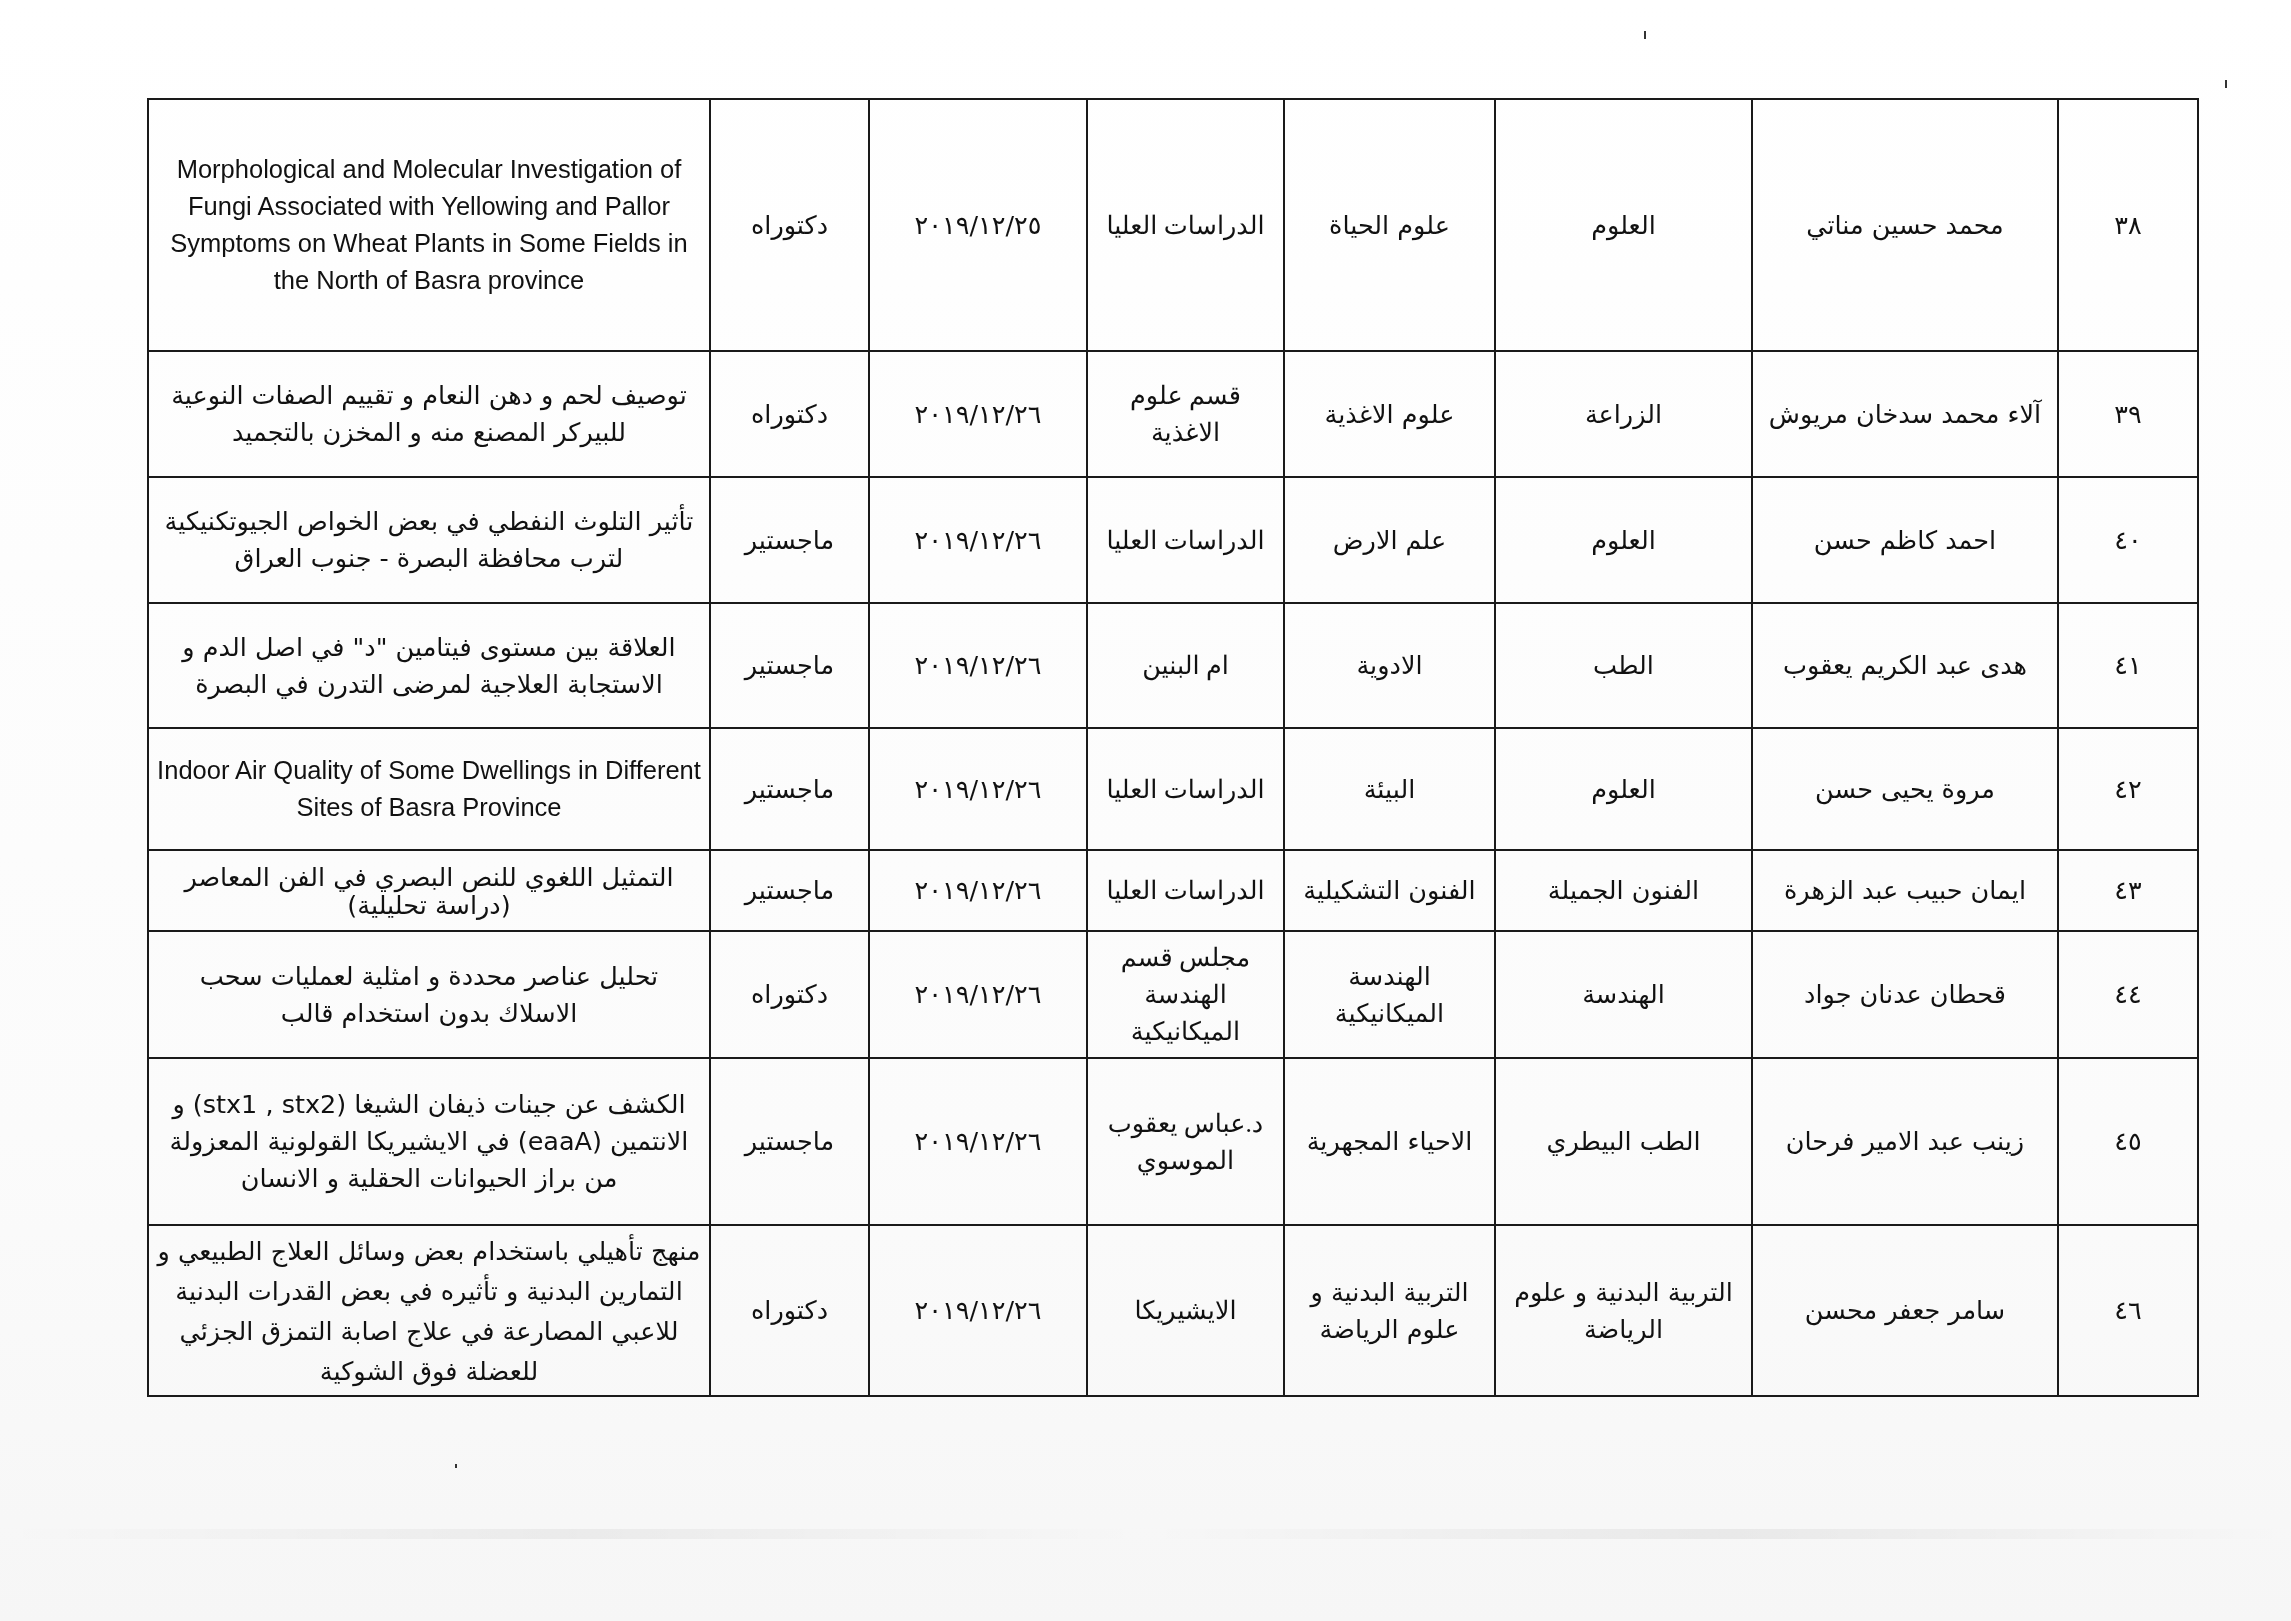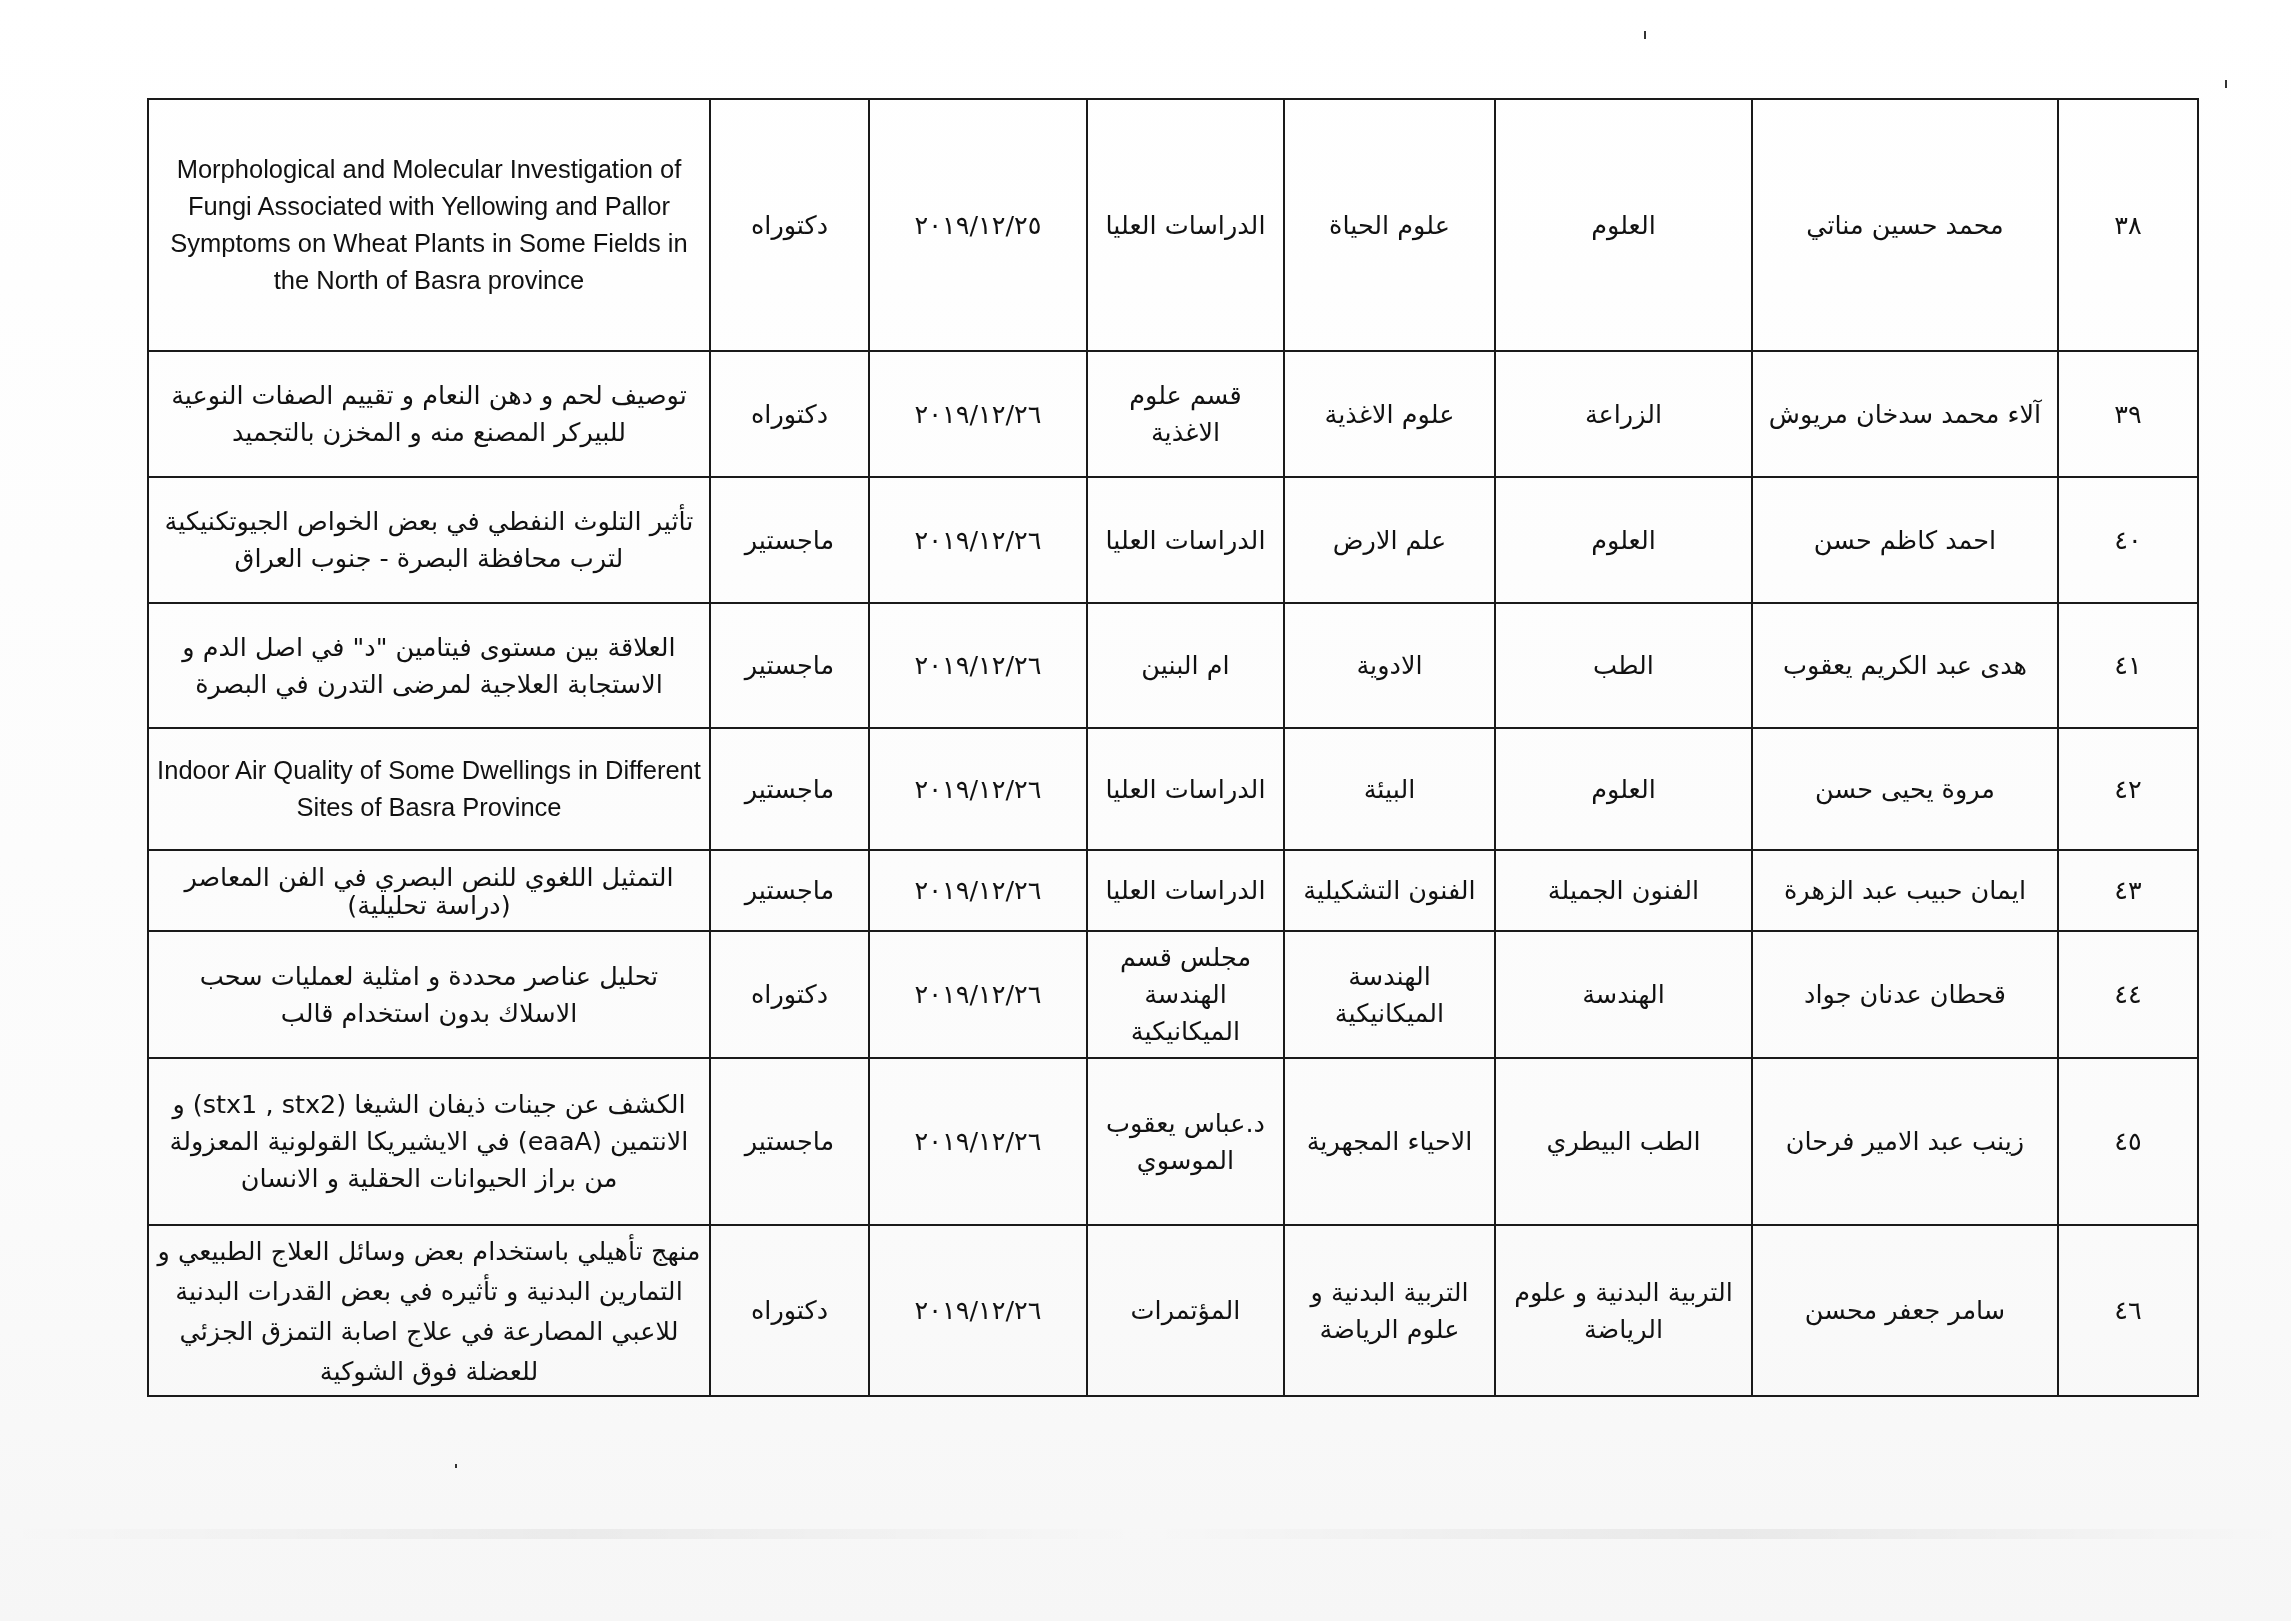--- a/index.html
+++ b/index.html
@@ -48,21 +48,21 @@
   td.name, td.college, td.dept, td.title-ar { font-weight: bold; }
   td.title-ar { font-size: 26.5px; line-height: 37px; }
   td.title-en {
     font-family: "Liberation Sans", sans-serif;
     font-weight: bold;
     font-size: 30px;
     line-height: 41px;
     direction: ltr;
   }
   td.date { font-size: 25.5px; letter-spacing: 2px; direction: ltr; }
-  td.approver { font-size: 25.5px; }
+  td.approver { font-size: 25.5px; font-family: Liberation Serif, serif; }
   td.degree { font-weight: bold; font-size: 25.5px; }
   .bottom-smudge {
     position: absolute;
     left: 0; top: 1529px;
     width: 2292px; height: 9.8px;
     background: linear-gradient(90deg, transparent, rgba(0,0,0,0.05), transparent, rgba(0,0,0,0.06), transparent);
   }
 </style>
 </head>
 <body>
@@ -163,21 +163,21 @@
         <td class="approver">د.عباس يعقوب الموسوي</td>
         <td class="date">٢٠١٩/١٢/٢٦</td>
         <td class="degree">ماجستير</td>
         <td class="title-ar">الكشف عن جينات ذيفان الشيغا (stx1 , stx2) و الانتمين (eaaA) في الايشيريكا القولونية المعزولة من براز الحيوانات الحقلية و الانسان</td>
       </tr>
       <tr style="height:171px;">
         <td class="num">٤٦</td>
         <td class="name">سامر جعفر محسن</td>
         <td class="college">التربية البدنية و علوم الرياضة</td>
         <td class="dept">التربية البدنية و علوم الرياضة</td>
-        <td class="approver">المؤتمرات</td>
+        <td class="approver">الايشيريكا</td>
         <td class="date">٢٠١٩/١٢/٢٦</td>
         <td class="degree">دكتوراه</td>
         <td class="title-ar" style="line-height:40px;">منهج تأهيلي باستخدام بعض وسائل العلاج الطبيعي و التمارين البدنية و تأثيره في بعض القدرات البدنية للاعبي المصارعة في علاج اصابة التمزق الجزئي للعضلة فوق الشوكية</td>
       </tr>
     </tbody>
   </table>
 
   <div class="bottom-smudge"></div>
 </div>
 

